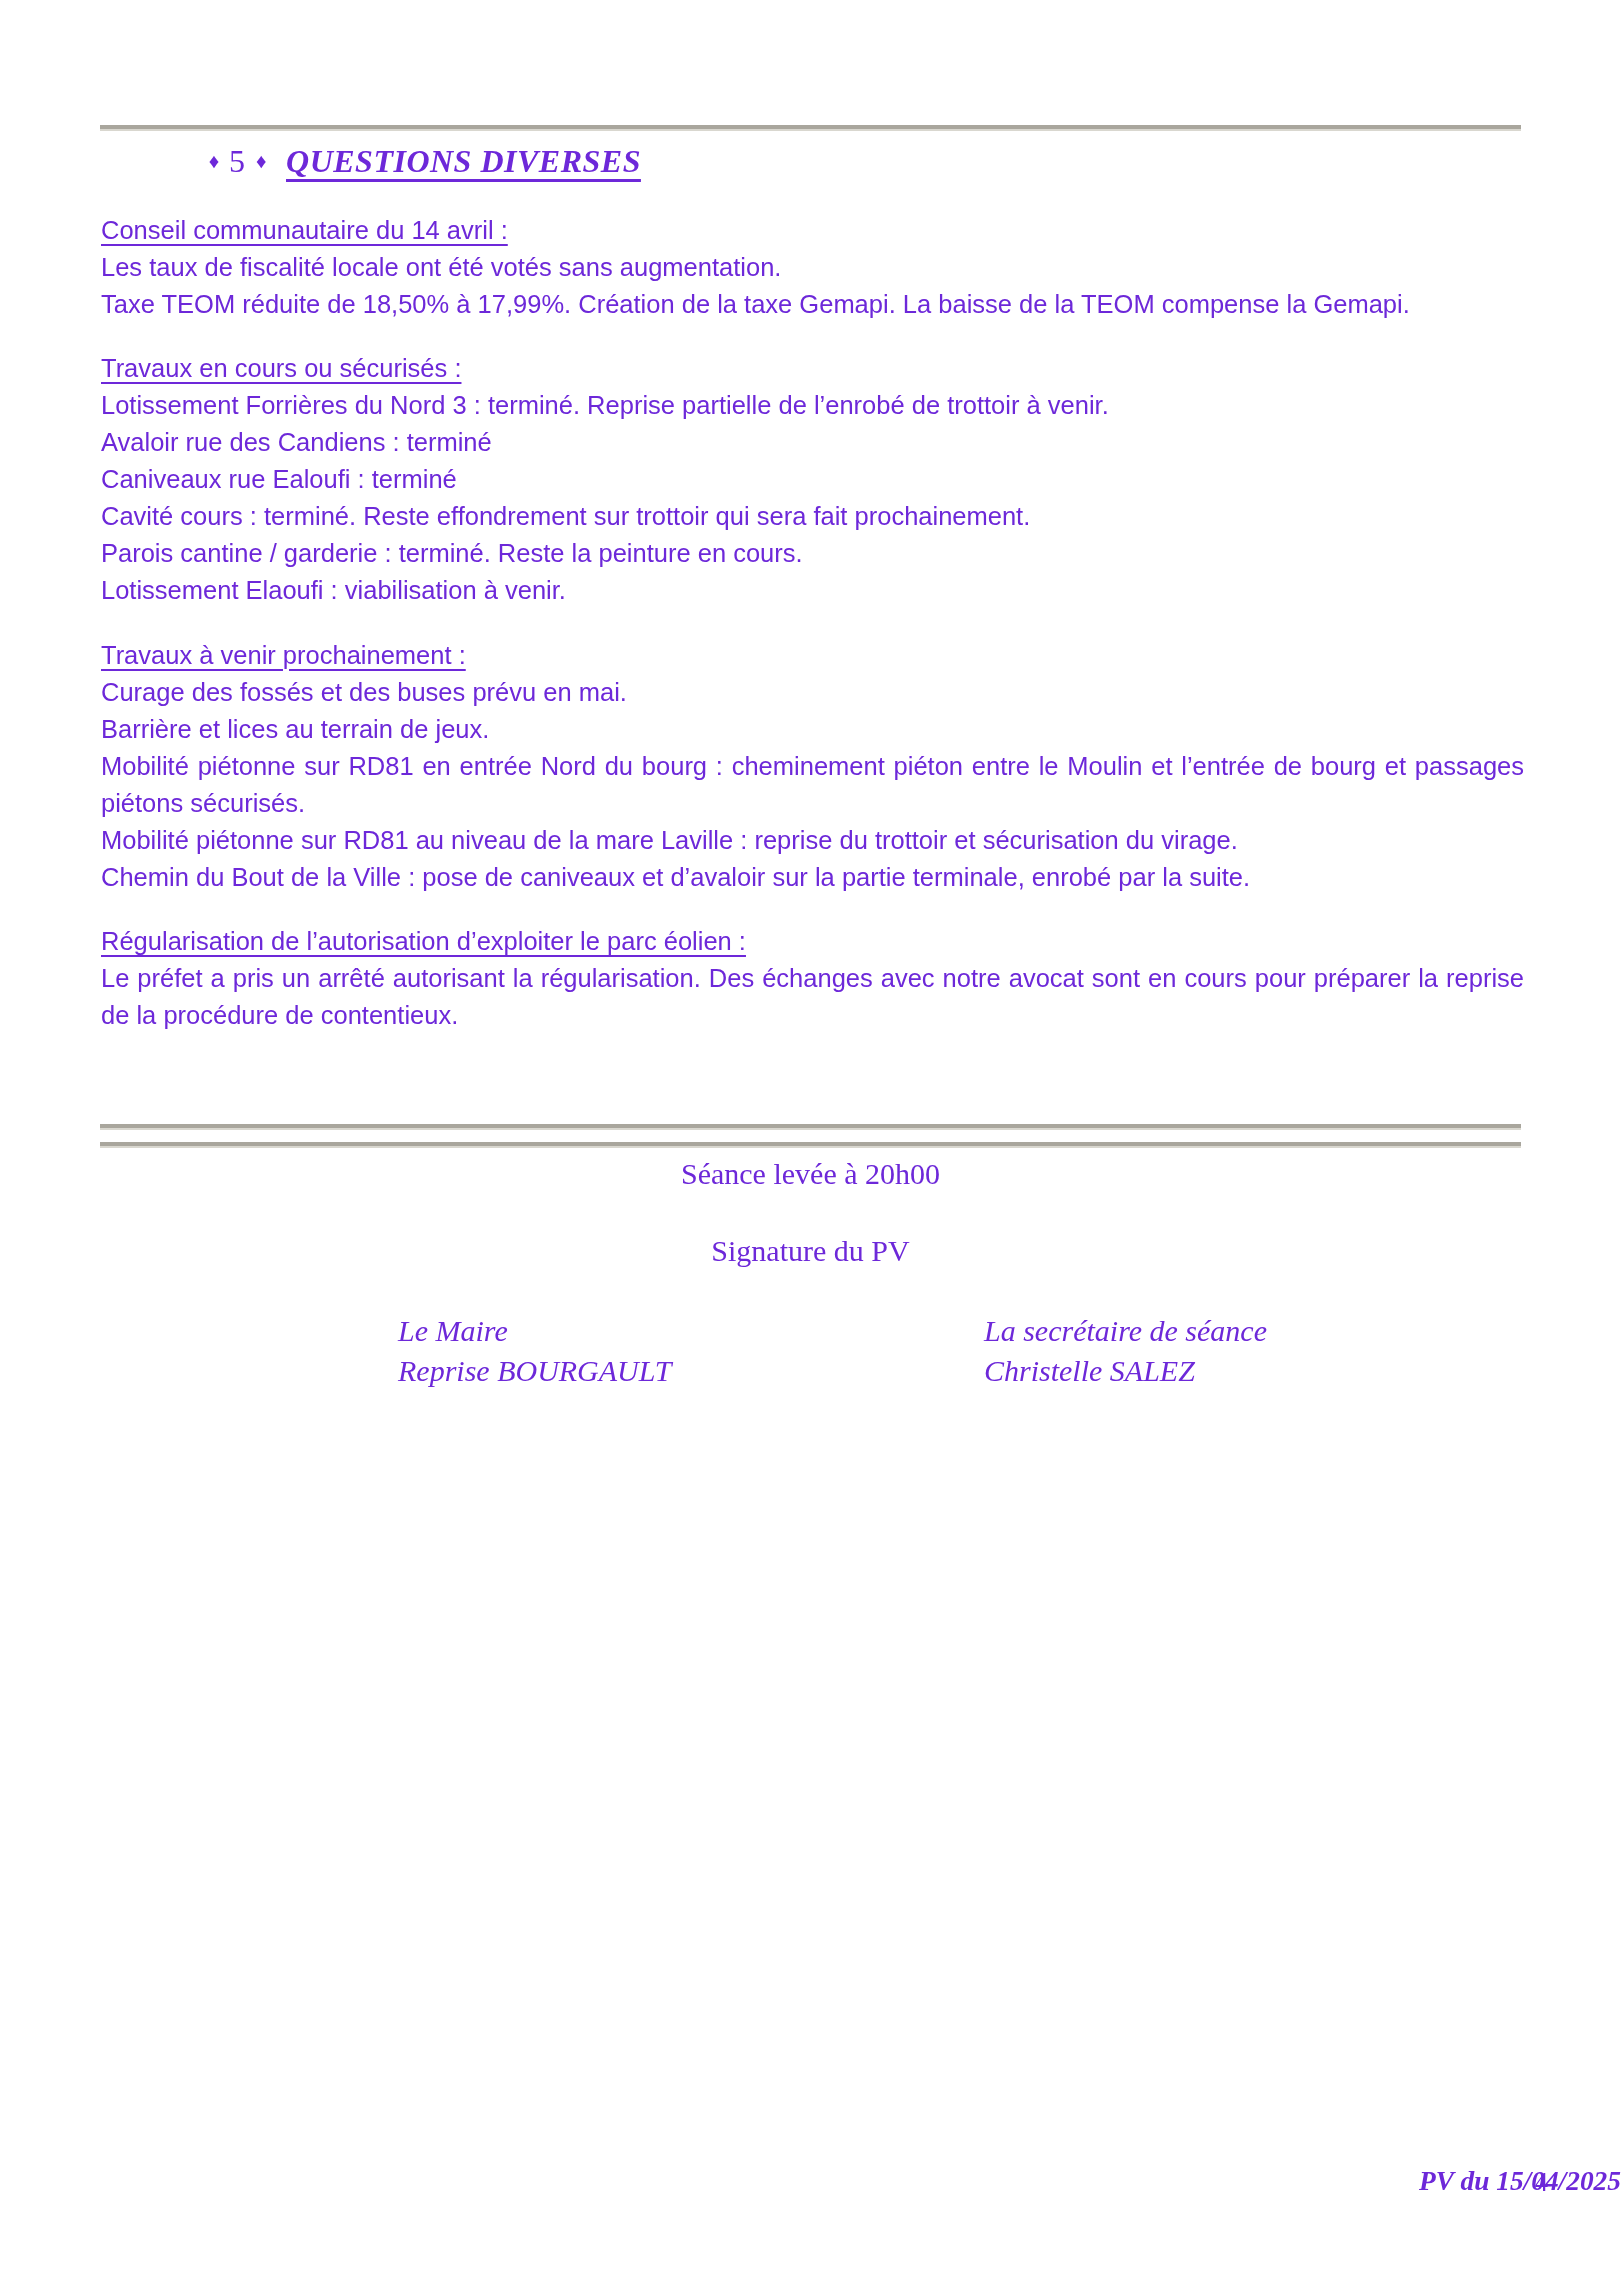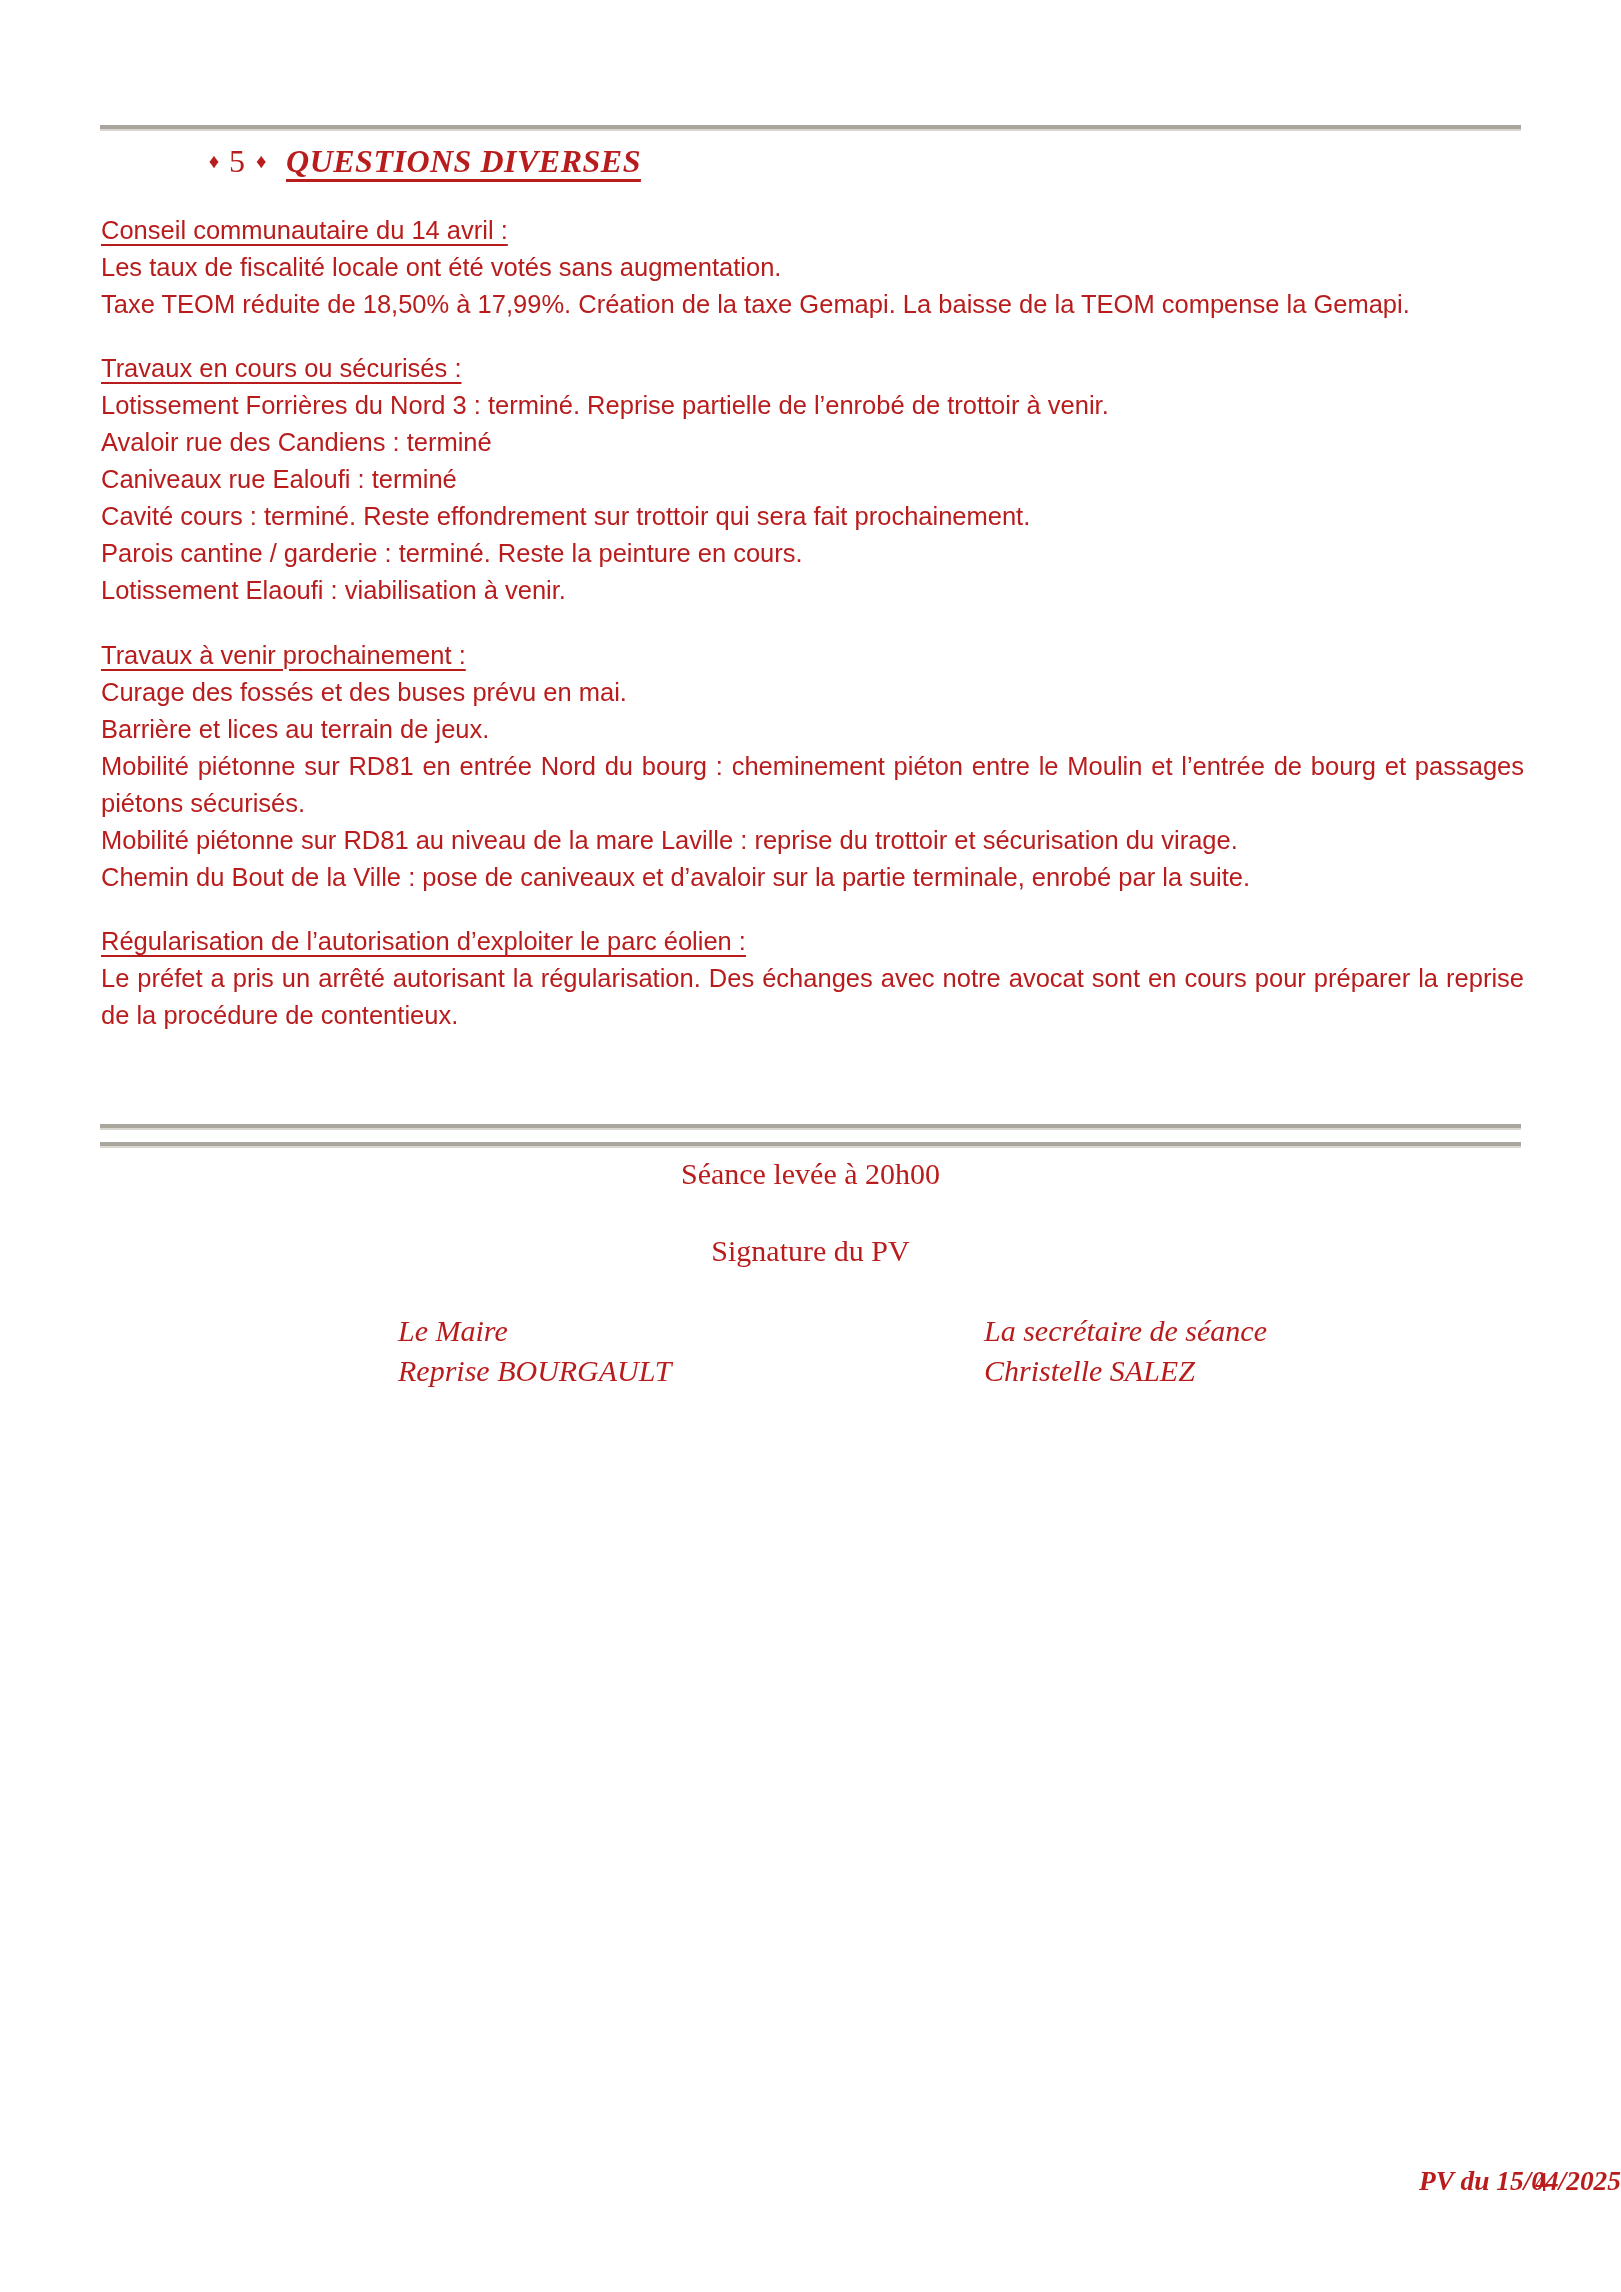--- a/index.html
+++ b/index.html
@@ -1,21 +1,21 @@
 <!DOCTYPE html>
 <html><head>
 <meta charset="utf-8">
 <style>
   html, body { margin: 0; padding: 0; background: #ffffff; }
   .page {
     position: relative;
     width: 1621px;
     height: 2293px;
     background: #ffffff;
-    color: #b91c1c;
+    color: #6d28d9;
     font-family: "Liberation Sans", sans-serif;
     overflow: hidden;
   }
   .rule {
     position: absolute;
     left: 100px;
     width: 1421px;
     height: 3.9px;
     background: #a9a69d;
     border-bottom: 2px solid #d9d7cf;

